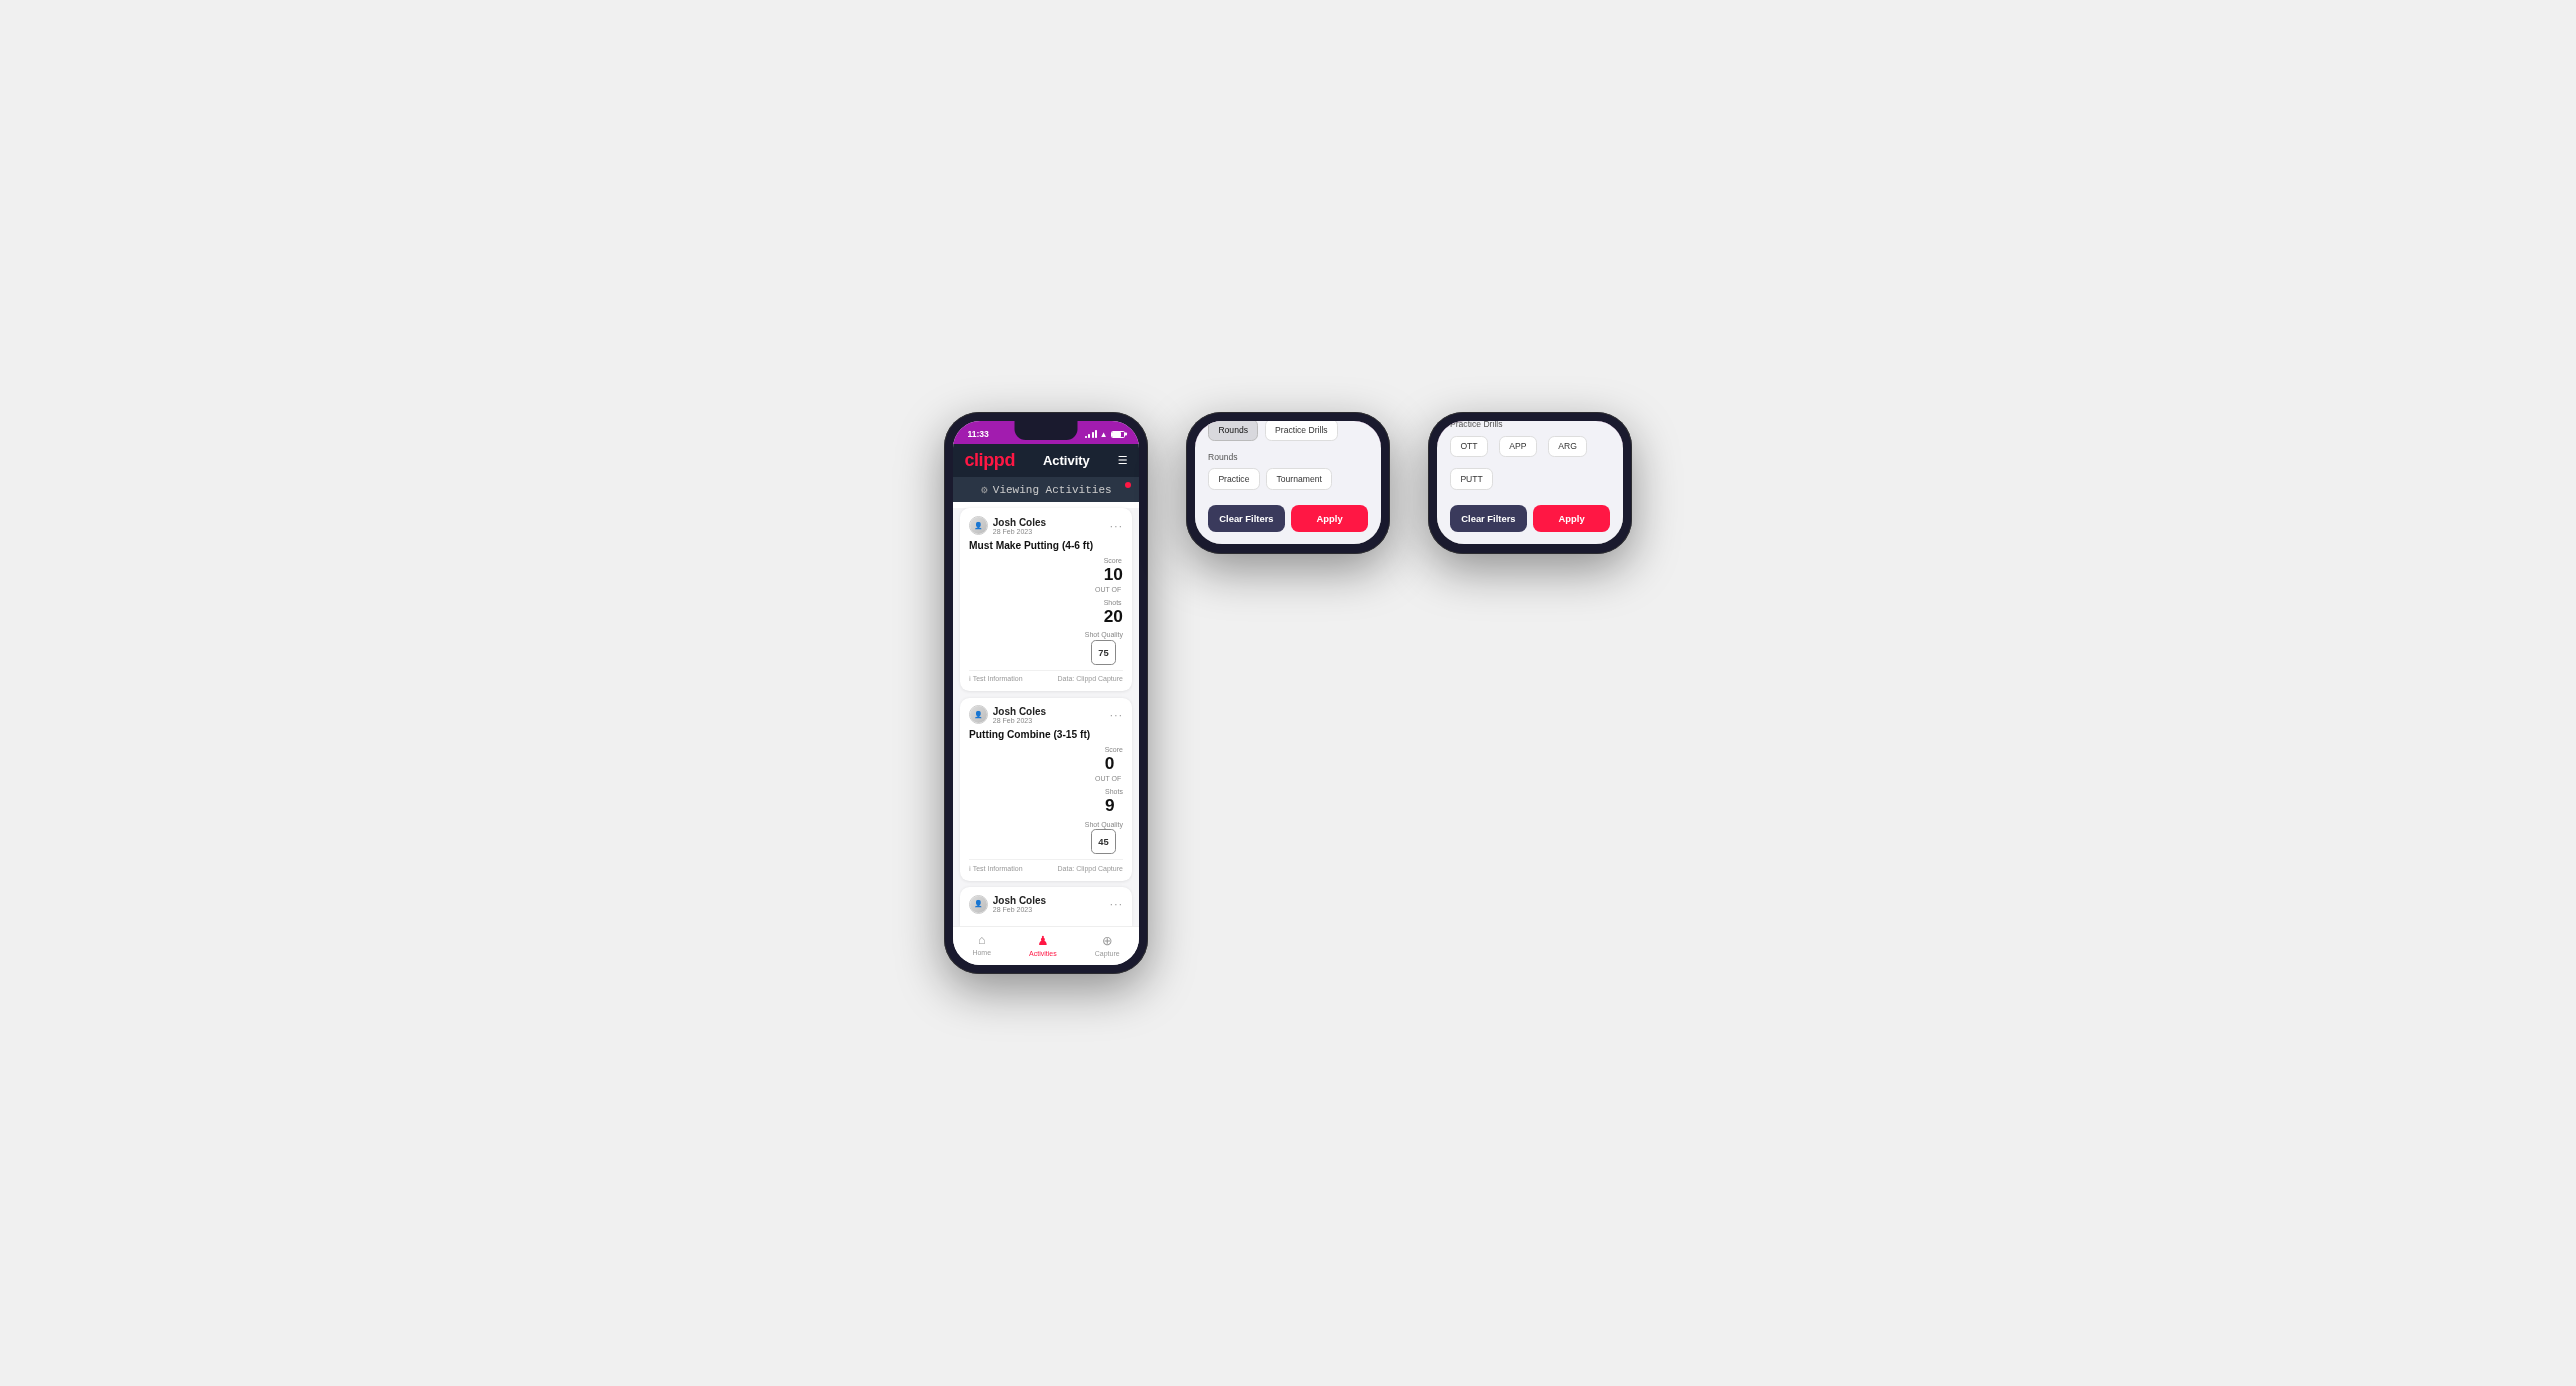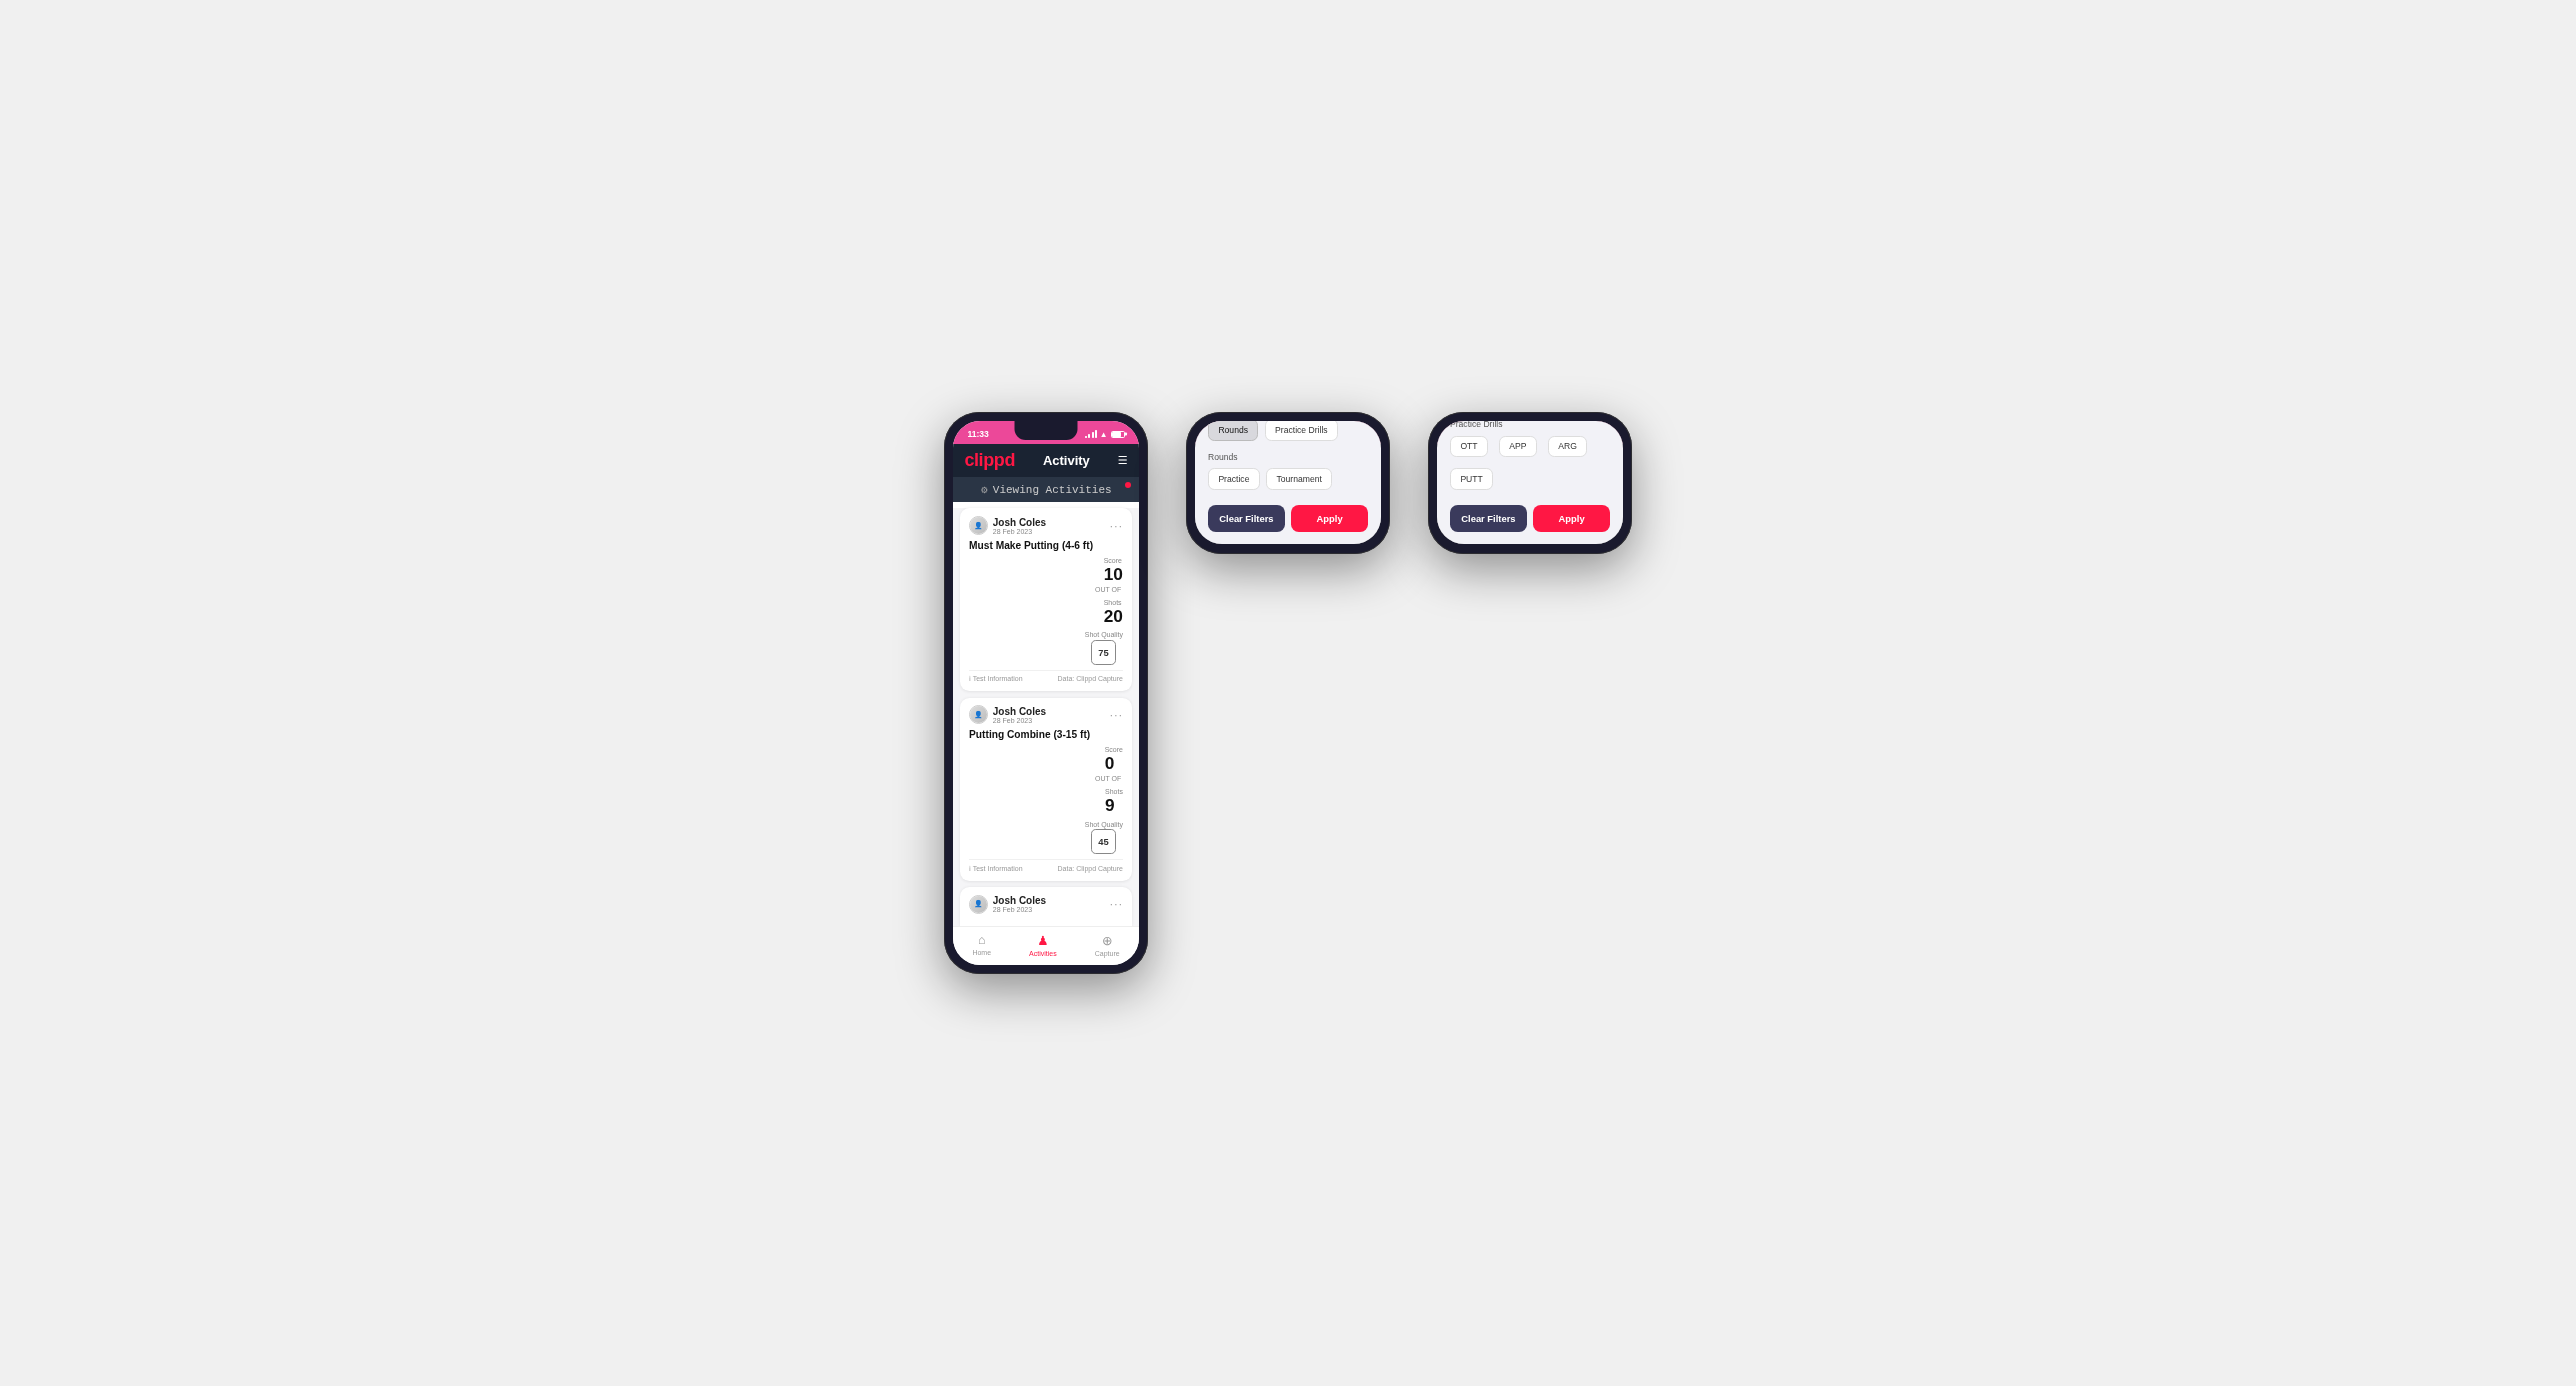--- a/index.html
+++ b/index.html
@@ -32,21 +32,21 @@
 
     .phone-inner {
       background: #fff;
       border-radius: 27px;
       overflow: hidden;
       position: relative;
     }
 
     
     .status-bar {
-      background: #ec4899;
+      background: #a21caf;
       display: flex;
       justify-content: space-between;
       align-items: center;
       padding: 7.8px 14px 4.7px;
       color: #fff;
       font-size: 8.6px;
       font-weight: 600;
     }
 
     .notch {

